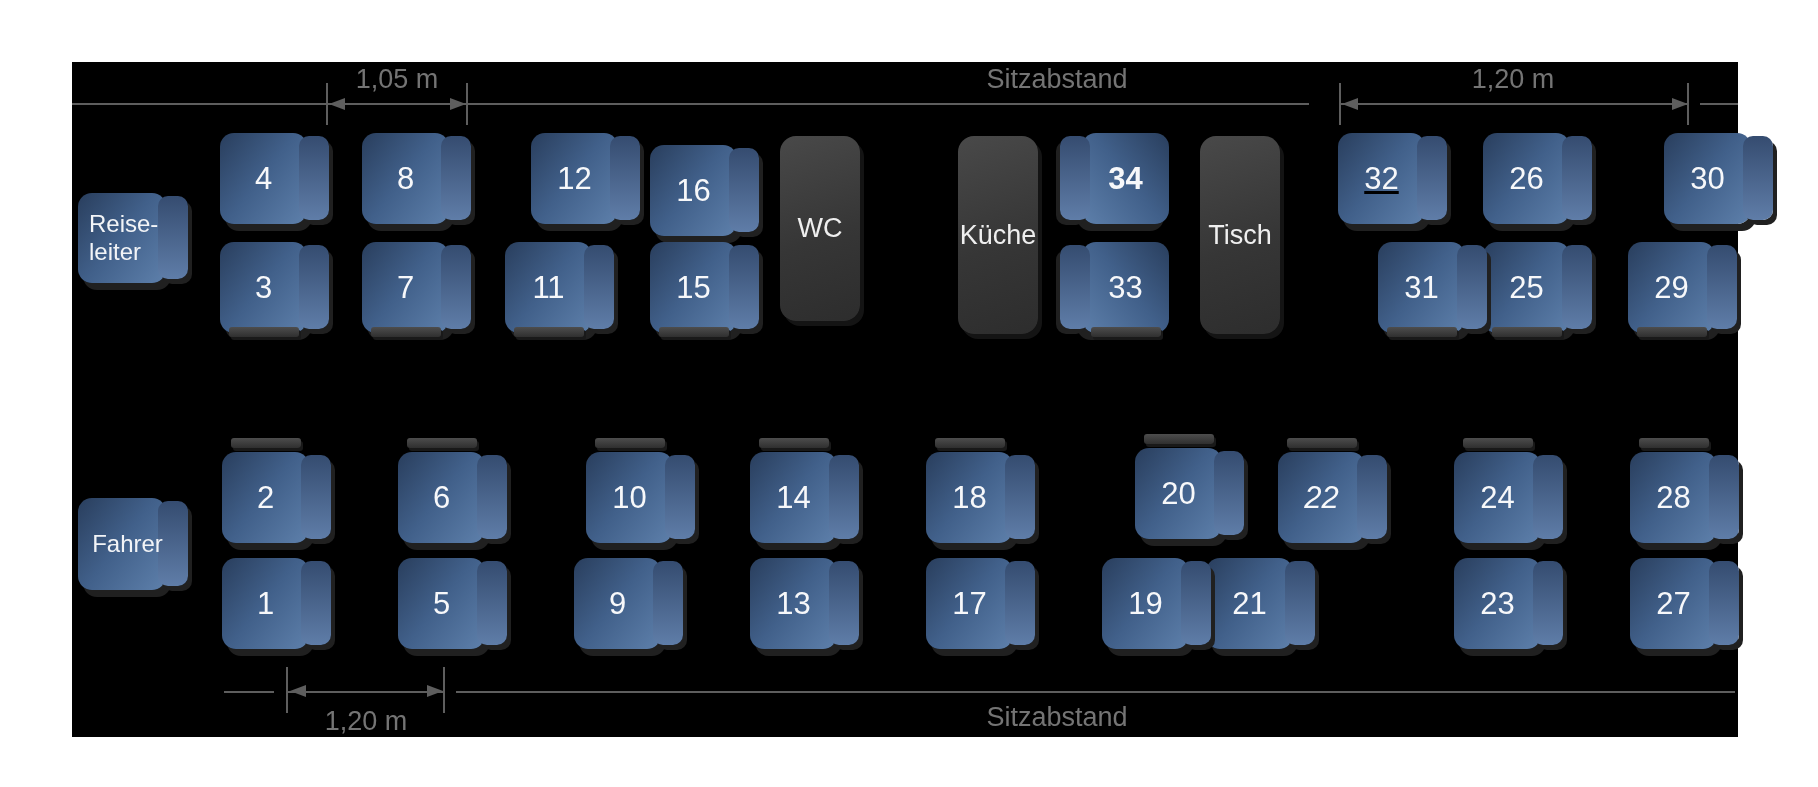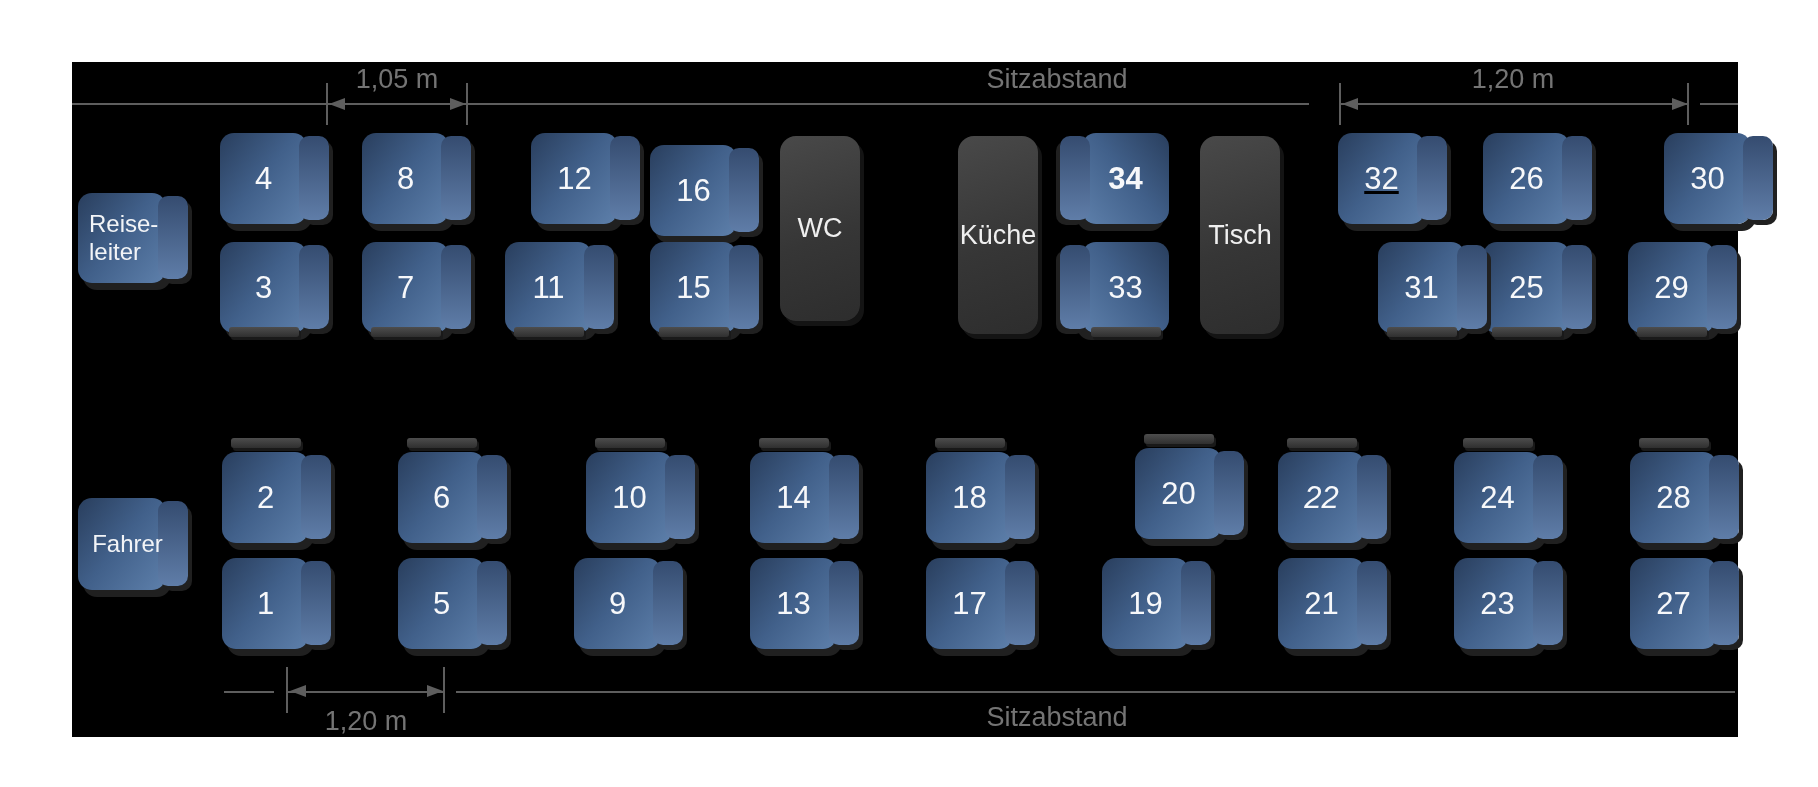--- a/index.html
+++ b/index.html
@@ -229,21 +229,21 @@
         <div class="num">13</div>
       </div>
       <div class="seat" style="left: 926px; top: 558px;">
         <div class="tab"></div>
         <div class="num">17</div>
       </div>
       <div class="seat" style="left: 1102px; top: 558px;">
         <div class="tab"></div>
         <div class="num">19</div>
       </div>
-      <div class="seat" style="left: 1278px; top: 558px;">
+      <div class="seat" style="left: 1206px; top: 558px;">
         <div class="tab"></div>
         <div class="num">21</div>
       </div>
       <div class="seat" style="left: 1454px; top: 558px;">
         <div class="tab"></div>
         <div class="num">23</div>
       </div>
       <div class="seat" style="left: 1630px; top: 558px;">
         <div class="tab"></div>
         <div class="num">27</div>

